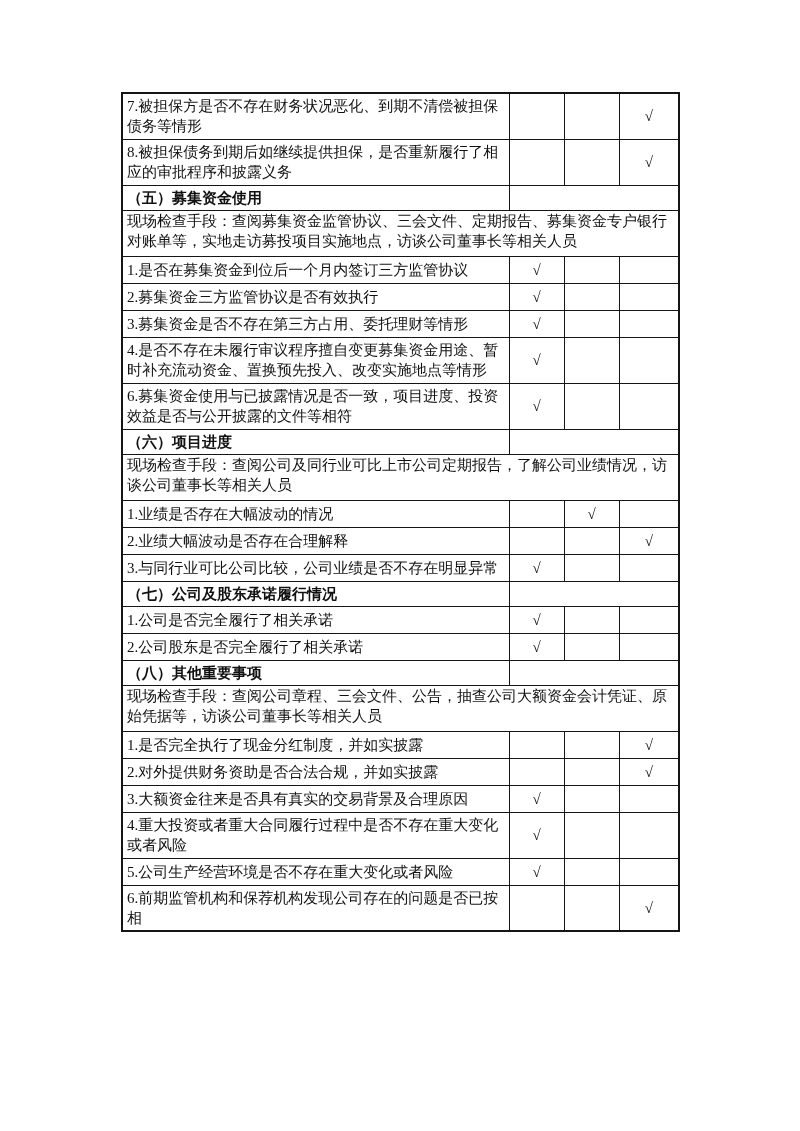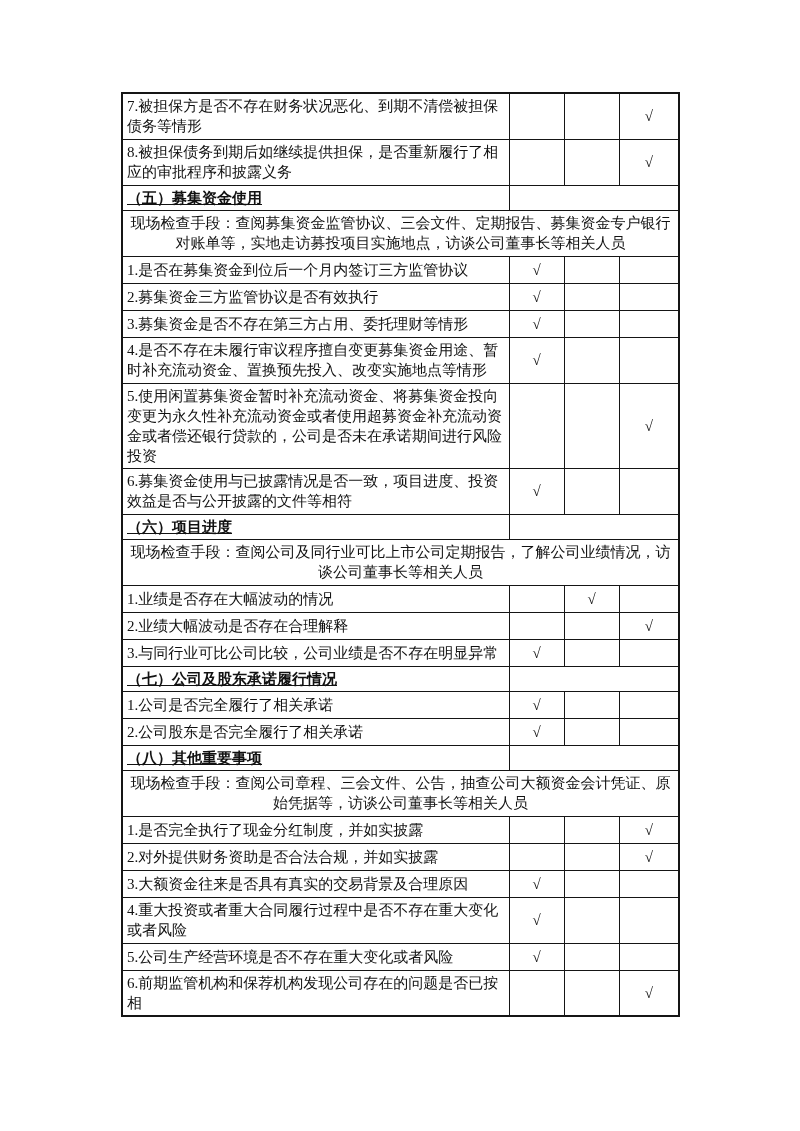--- a/index.html
+++ b/index.html
@@ -40,25 +40,25 @@
   }
   td.c {
     text-align: center;
     font-size: 15px;
     padding: 0;
   }
   td.sec {
     font-weight: bold;
     font-size: 15.5px;
     padding-left: 6px;
-    text-decoration: underline;
   }
   td.method {
-    text-align: center;
+    text-align: left;
     padding-left: 6px;
+    font-family: Liberation Mono, monospace;
   }
   tr.h24 { height: 24px; }
   tr.h27 { height: 27px; margin-top: 12px; }
   tr.h46 { height: 46px; margin-left: 20px; }
   tr.h66 { height: 66px; }
 </style>
 </head>
 <body>
 
 <div class="sheet">
@@ -106,26 +106,20 @@
           <td class="c">√</td>
           <td class="c"></td>
           <td class="c"></td>
         </tr>
       <tr class="h46">
           <td class="q">4.是否不存在未履行审议程序擅自变更募集资金用途、暂时补充流动资金、置换预先投入、改变实施地点等情形</td>
           <td class="c">√</td>
           <td class="c"></td>
           <td class="c"></td>
         </tr>
-      <tr class="h66">
-          <td class="q">5.使用闲置募集资金暂时补充流动资金、将募集资金投向变更为永久性补充流动资金或者使用超募资金补充流动资金或者偿还银行贷款的，公司是否未在承诺期间进行风险投资</td>
-          <td class="c"></td>
-          <td class="c"></td>
-          <td class="c">√</td>
-        </tr>
       <tr class="h46">
           <td class="q">6.募集资金使用与已披露情况是否一致，项目进度、投资效益是否与公开披露的文件等相符</td>
           <td class="c">√</td>
           <td class="c"></td>
           <td class="c"></td>
         </tr>
       <tr class="h24">
           <td class="sec">（六）项目进度</td>
           <td colspan="3"></td>
         </tr>

